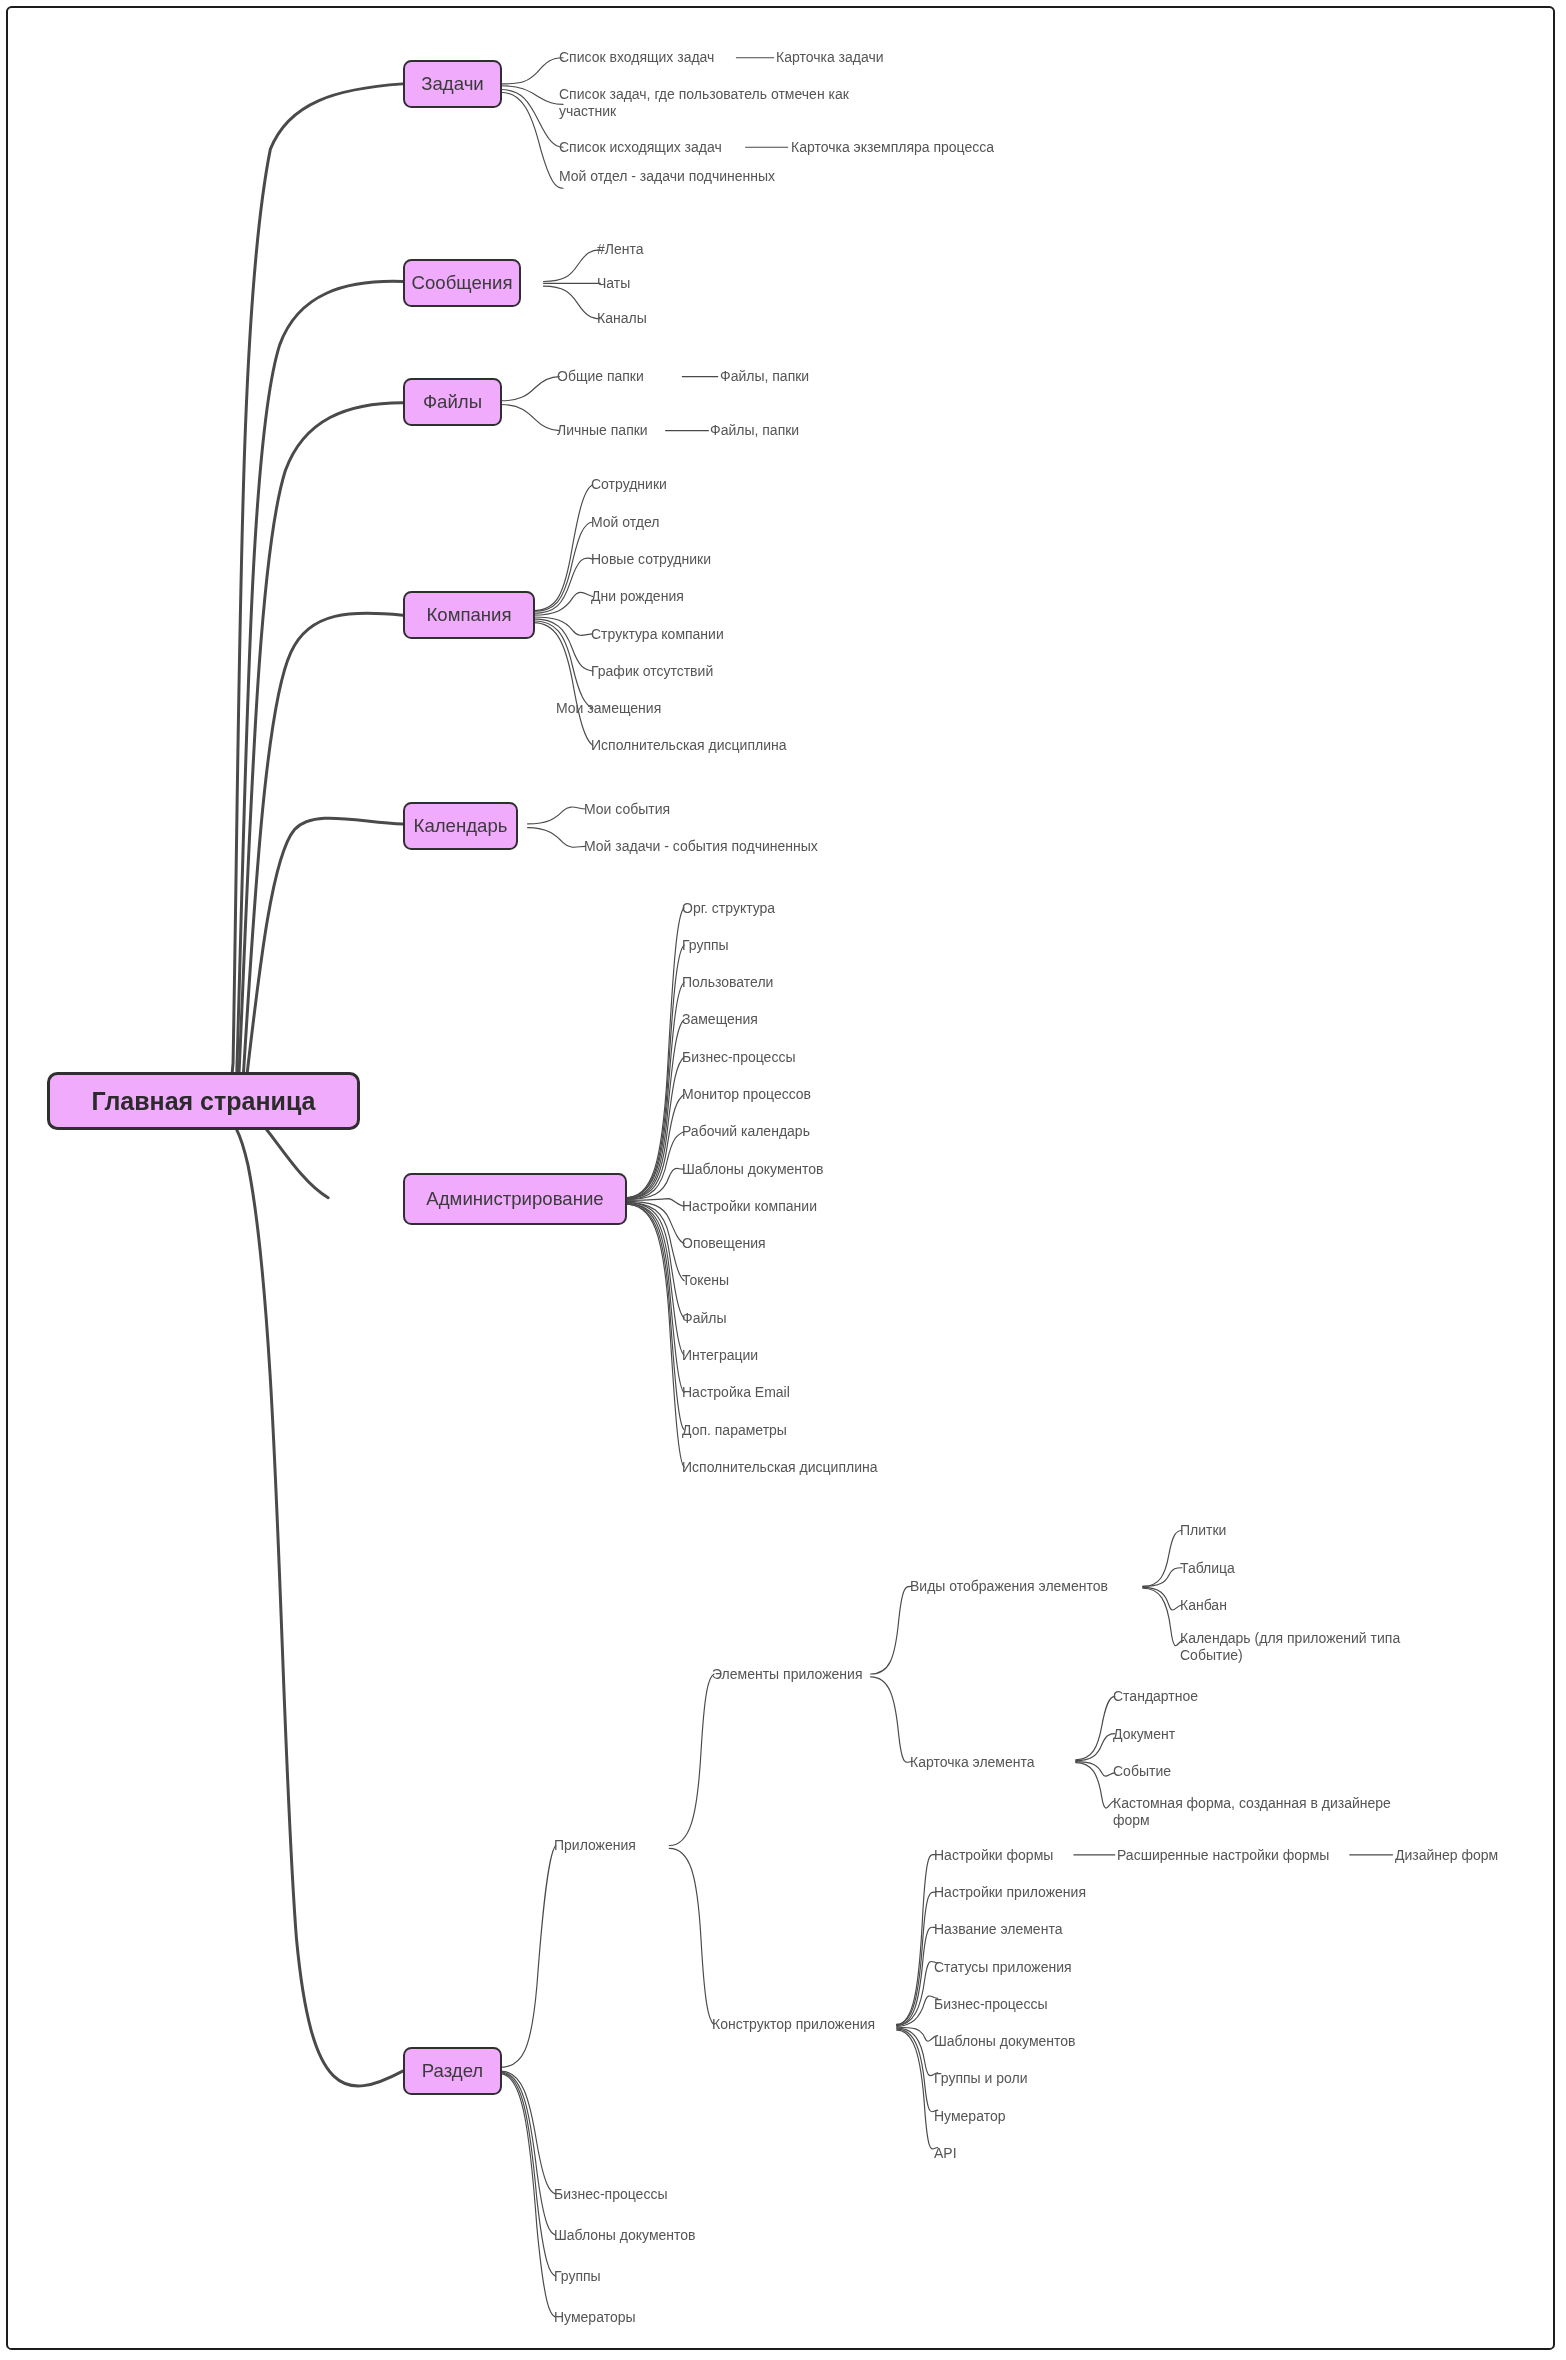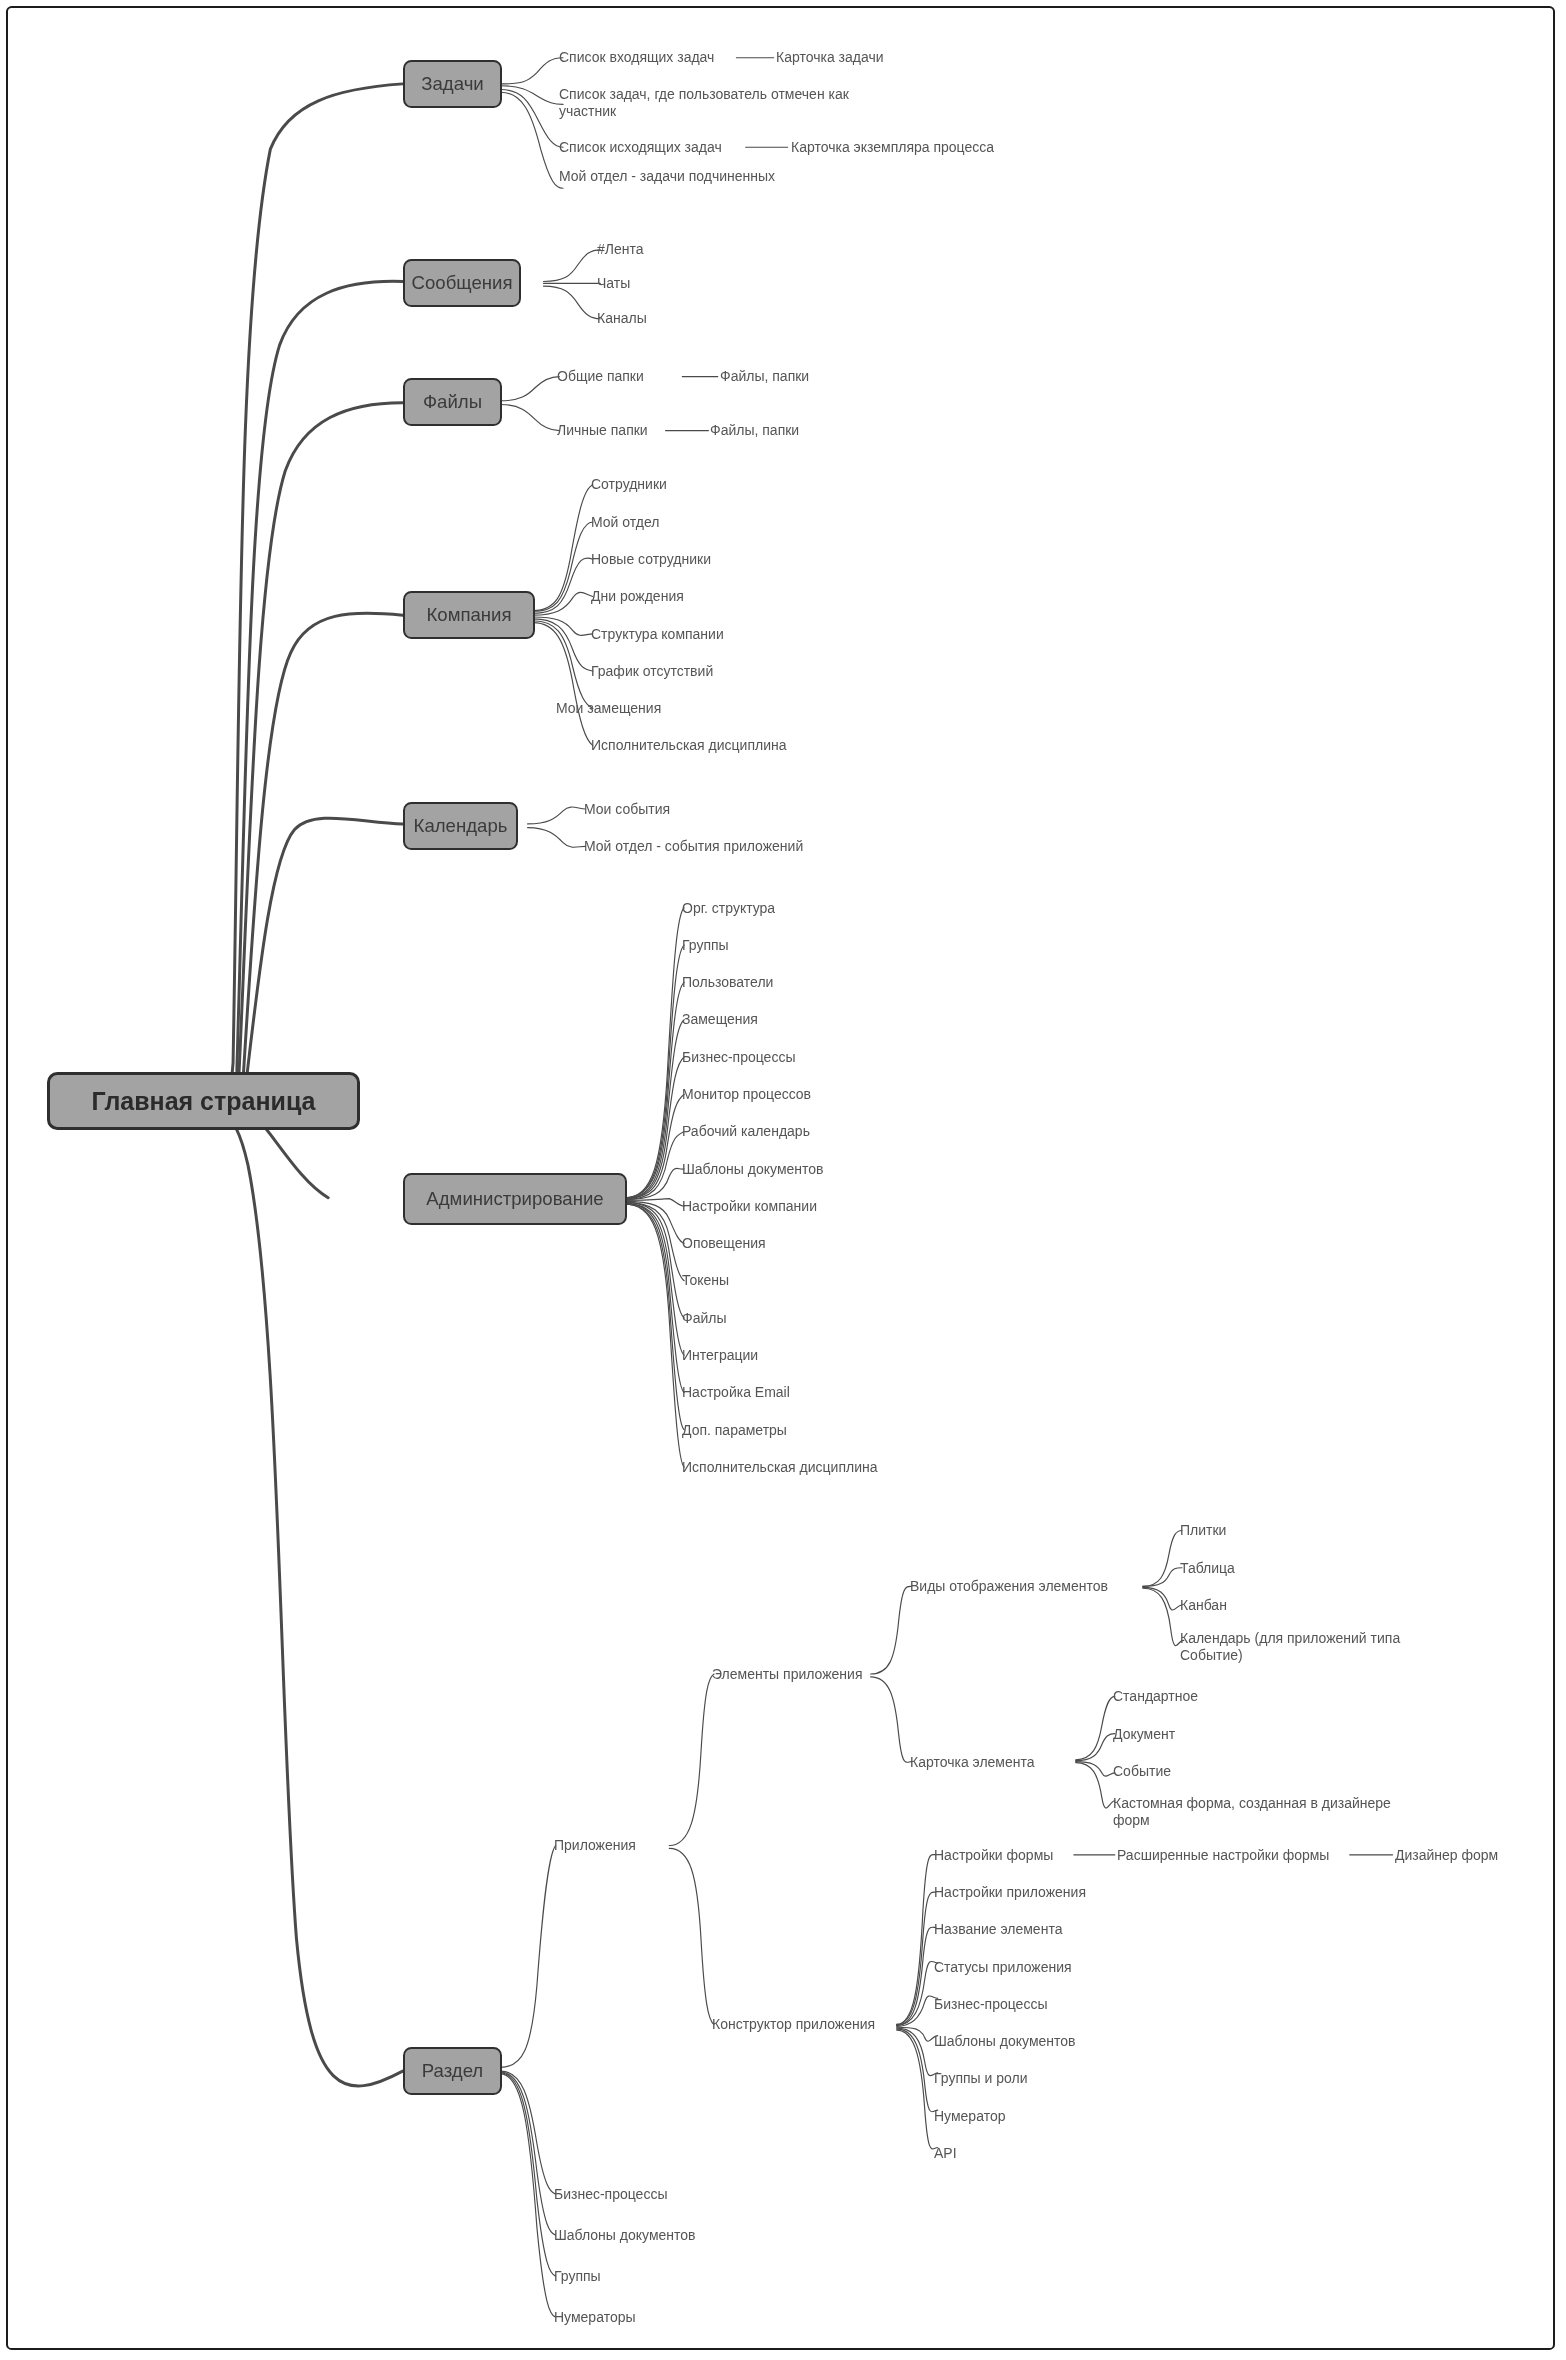--- a/index.html
+++ b/index.html
@@ -9,21 +9,21 @@
     color:#4d4d4d;
   }
   #stage{position:absolute;left:0;top:0;width:1566px;height:2360px;}
   #wires{position:absolute;left:0;top:0;width:1566px;height:2360px;pointer-events:none;}
   .frame{
     position:absolute;left:5.6px;top:5.6px;width:1549px;height:2344px;
     border:2.8px solid #1c1c1c;border-radius:5.6px;box-sizing:border-box;
   }
   
   .node{
-    position:absolute;box-sizing:border-box;background:#a3a3a3;
+    position:absolute;box-sizing:border-box;background:#f0abfc;
     border:2.2px solid #2f2f2f;border-radius:8.4px;
     display:flex;align-items:center;justify-content:center;
     color:#3b3b3b;white-space:nowrap;
   }
   .node.root{
     border-width:3.2px;border-radius:10.3px;font-size:25px;font-weight:bold;color:#2b2b2b;
   }
   .node.lvl1{font-size:18.6px;}
   
   .lbl{
@@ -196,21 +196,21 @@
   <div class="lbl" style="left:591px;top:551px;">Новые сотрудники</div>
   <div class="lbl" style="left:591px;top:588px;">Дни рождения</div>
   <div class="lbl" style="left:591px;top:626px;">Структура компании</div>
   <div class="lbl" style="left:591px;top:663px;">График отсутствий</div>
   <div class="lbl" style="left:556px;top:700px;">Мои замещения</div>
   <div class="lbl" style="left:591px;top:737px;">Исполнительская дисциплина</div>
 
   <div class="node lvl1" style="left:403px;top:802px;width:115px;height:48px;">Календарь</div>
 
   <div class="lbl" style="left:584px;top:801px;">Мои события</div>
-  <div class="lbl" style="left:584px;top:838px;">Мой отдел - события приложений</div>
+  <div class="lbl" style="left:584px;top:838px;">Мой задачи - события подчиненных</div>
 
   <div class="node lvl1" style="left:403px;top:1173px;width:224px;height:52px;">Администрирование</div>
 
   <div class="lbl" style="left:682px;top:900px;">Орг. структура</div>
   <div class="lbl" style="left:682px;top:937px;">Группы</div>
   <div class="lbl" style="left:682px;top:974px;">Пользователи</div>
   <div class="lbl" style="left:682px;top:1011px;">Замещения</div>
   <div class="lbl" style="left:682px;top:1049px;">Бизнес-процессы</div>
   <div class="lbl" style="left:682px;top:1086px;">Монитор процессов</div>
   <div class="lbl" style="left:682px;top:1123px;">Рабочий календарь</div>

